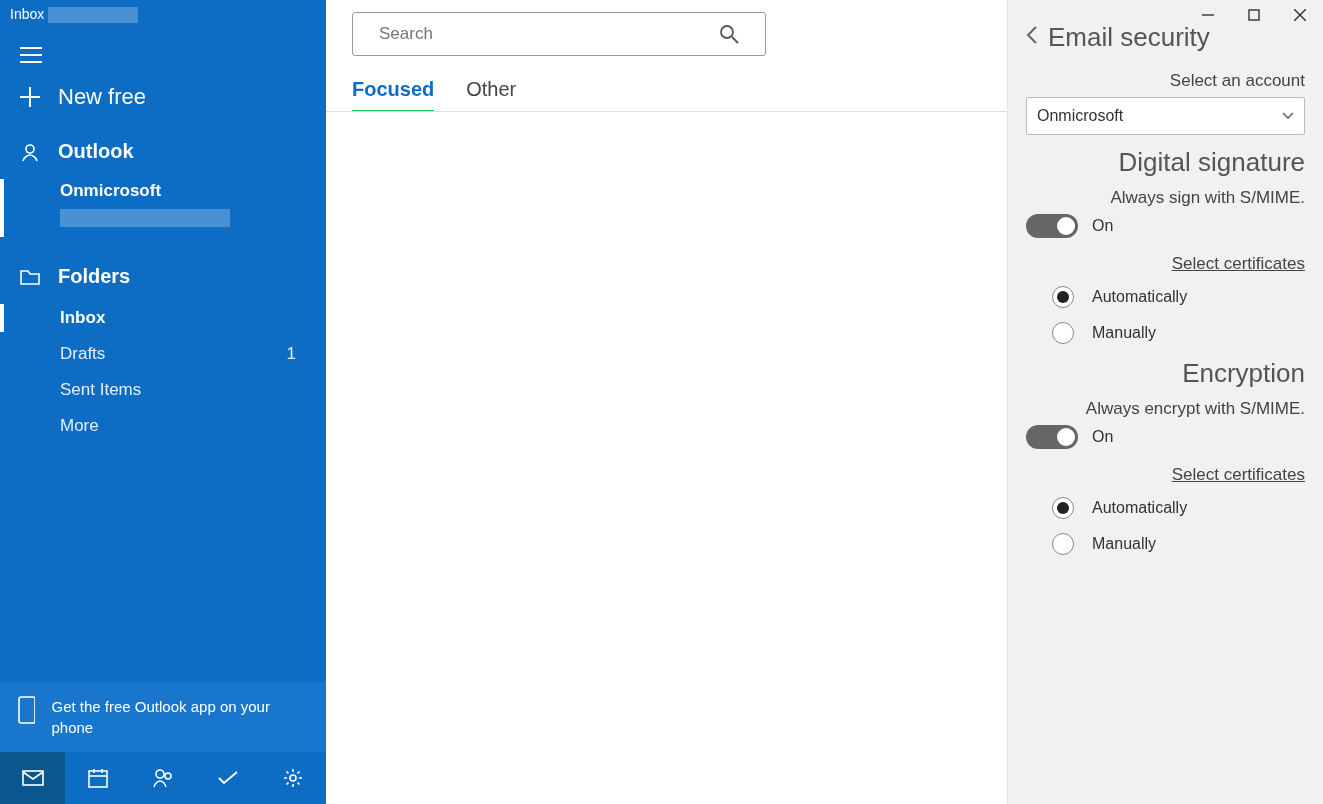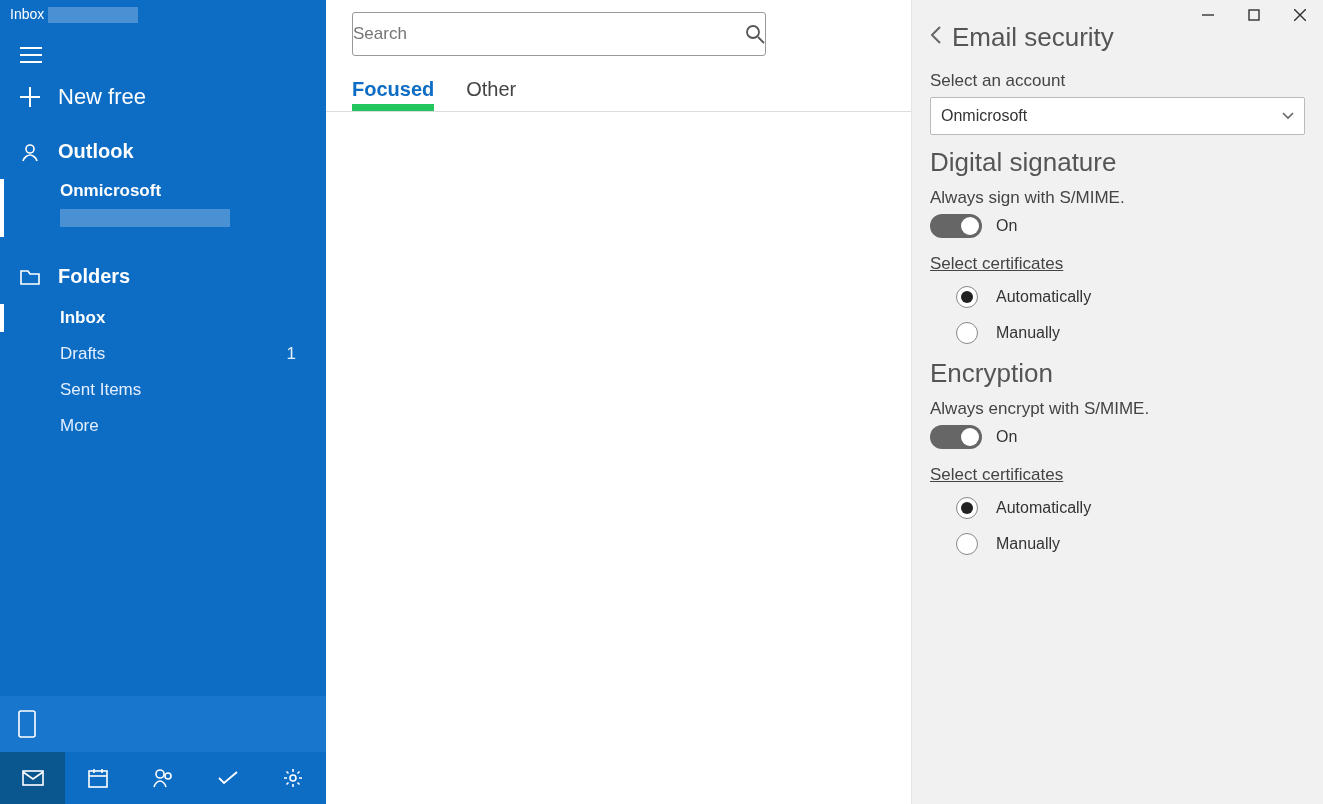--- a/index.html
+++ b/index.html
@@ -135,53 +135,54 @@
   .search-wrap {
     padding: 12px 0 0 26px;
     width: 440px;
   }
   .search {
     display:flex;
     align-items:center;
     border:1px solid #999;
     border-radius:3px;
     height:44px;
-    padding:0 0;
+    padding:0 26px;
   }
   .search input {
     flex:1; border:none; outline:none; font-size:17px; background:transparent;
   }
   .tabs {
     display:flex;
     gap:32px;
     padding: 22px 0 0 26px;
     border-bottom:1px solid #ddd;
     height:56px;
   }
   .tab {
     font-size:20px;
     color:#444;
     cursor:pointer;
     padding-bottom:10px;
   }
   .tab.active {
     color:#0d6cc4;
     font-weight:600;
-    border-bottom:7px solid #22c55e;
+    border-bottom:1px solid #22c55e;
   }
 
   
   .right-panel {
-    width:412px;
+    width:316px;
     background:#f1f1f1;
     border-left:1px solid #e5e5e5;
     padding: 14px 18px 20px 18px;
     font-size:16px;
     color:#333;
     overflow:hidden;
+    text-align:right;
   }
   .panel-header {
     display:flex;
     align-items:center;
     gap:10px;
     font-size:26px;
     color:#555;
     margin: 8px 0 18px 0;
   }
   .panel-header .back { cursor:pointer; font-size:20px; color:#666; }
@@ -279,20 +280,21 @@
       <span>More</span>
     </div>
   </div>
 
   <div class="spacer"></div>
 
   <div class="promo">
     <svg width="18" height="28" fill="none" stroke="#fff" stroke-width="1.6">
         <rect x="1" y="1" width="16" height="26" rx="2"></rect>
       </svg>
+    <span>Get the free Outlook app on your phone</span>
   </div>
 
   <div class="bottom-icons">
     <div class="bicon active">
       <svg width="22" height="16" stroke-width="1.6">
           <rect x="1" y="1" width="20" height="14"></rect>
           <path d="M1 2l10 7 10-7"></path>
         </svg>
     </div>
     <div class="bicon">

